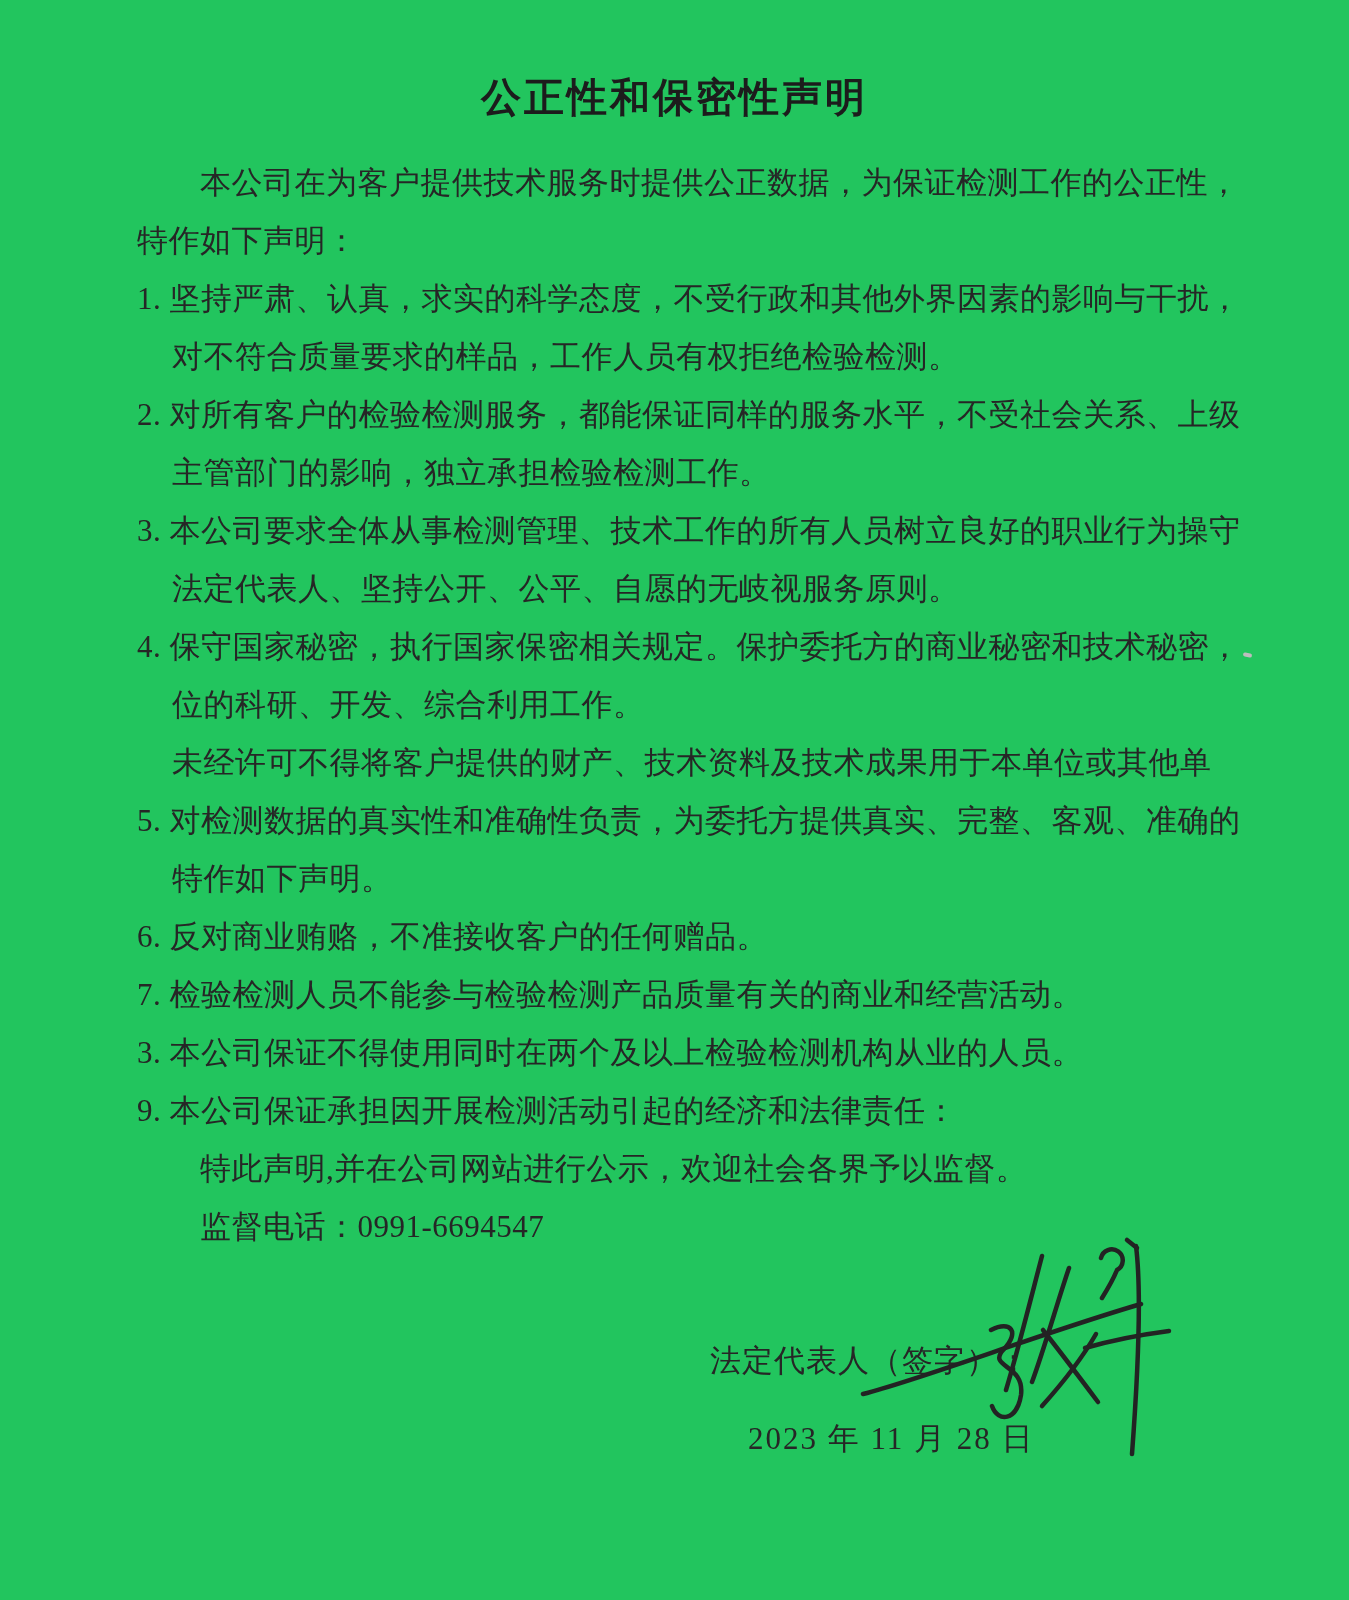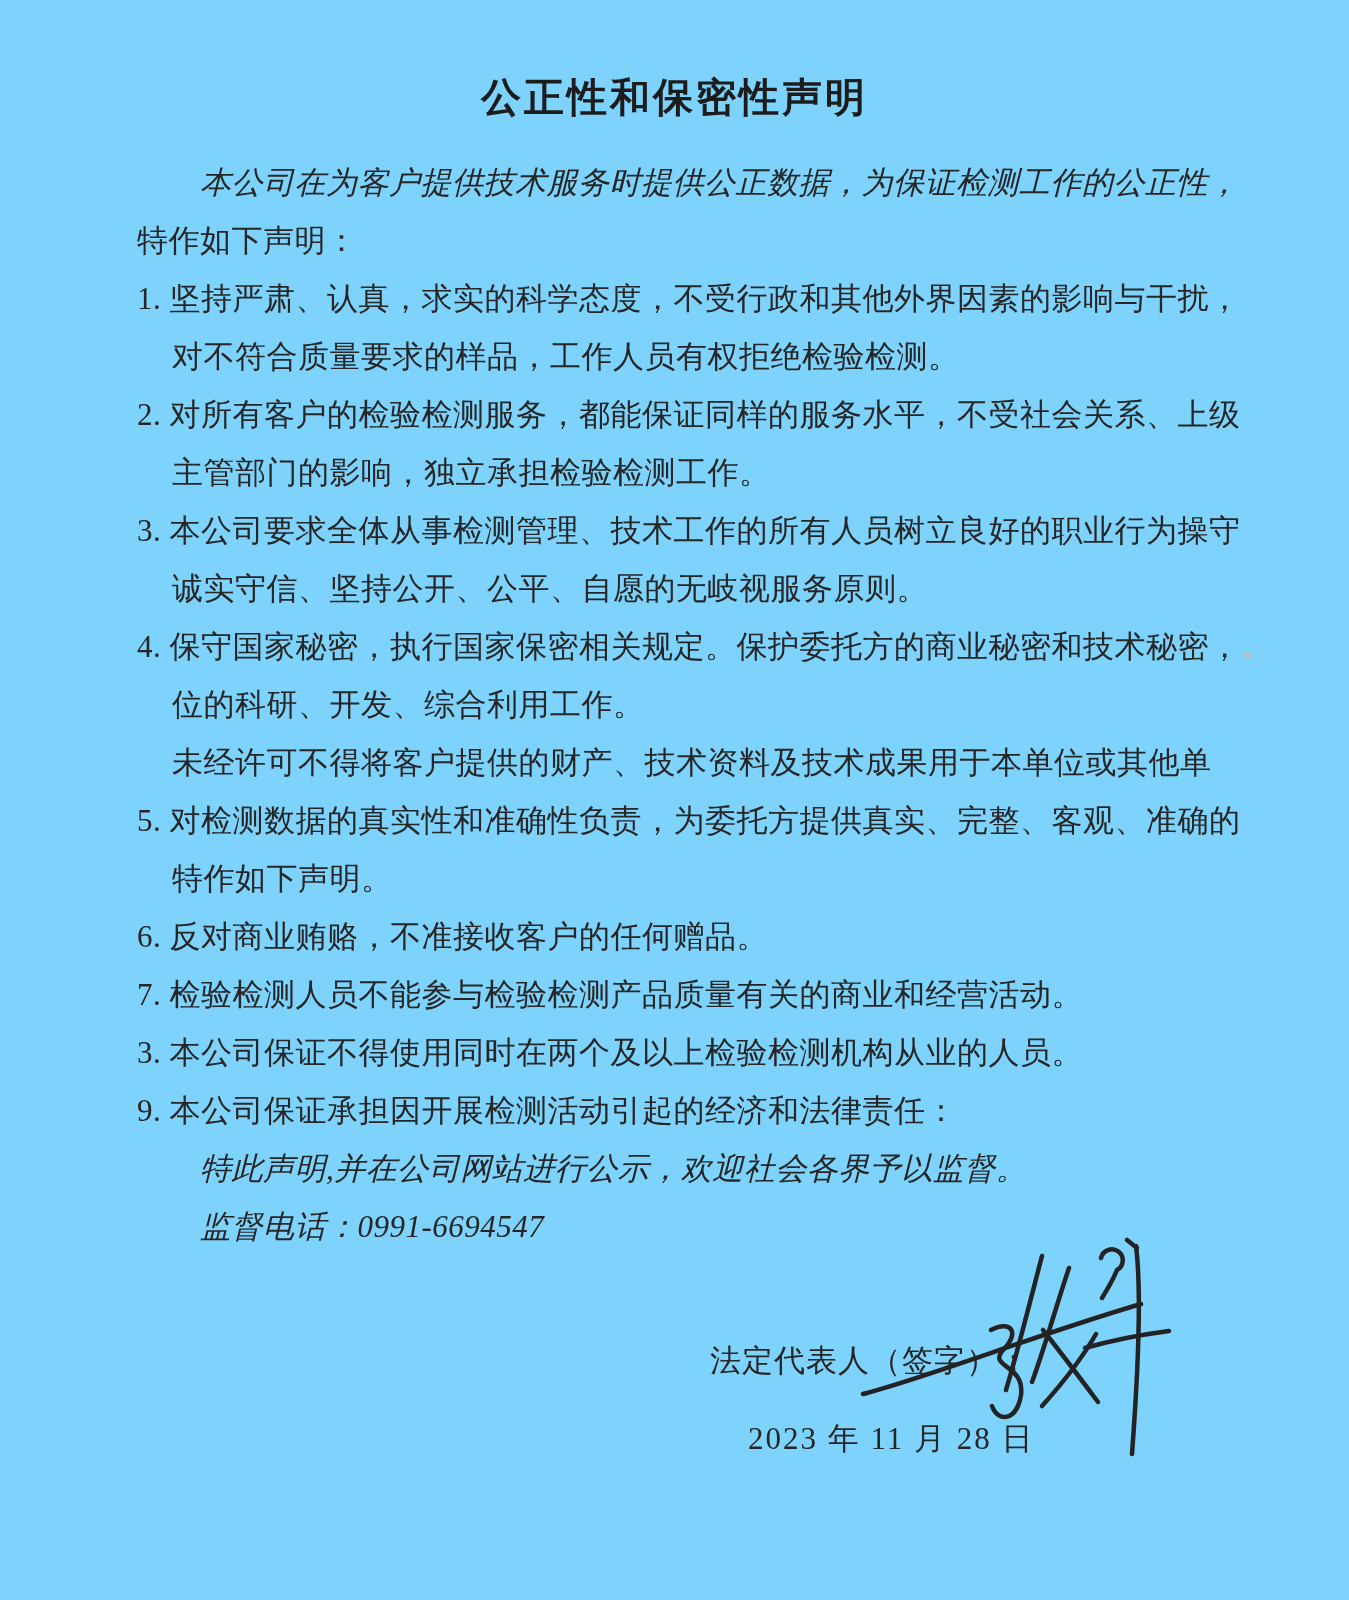--- a/index.html
+++ b/index.html
@@ -1,21 +1,21 @@
 <!DOCTYPE html>
 <html lang="zh"><head>
 <meta charset="utf-8">
 <style>
   html, body { margin: 0; padding: 0; background: #888; }
   .page {
     position: relative;
     width: 1349px;
     height: 1600px;
     margin: 0 auto;
-    background: #7dd3fc;
+    background: #22c55e;
     overflow: hidden;
     font-family: "Liberation Serif", "DejaVu Serif", serif;
     color: #262626;
   }
   .doc-title {
     padding-top: 76px;
     text-align: center;
     font-size: 40px;
     font-weight: 700;
     letter-spacing: 3px;
@@ -23,21 +23,21 @@
     line-height: 44px;
   }
   .doc-body {
     margin: 34px 40px 0 137px;
     font-size: 31px;
     line-height: 58px;
     white-space: nowrap;
     letter-spacing: 0.5px;
   }
   .ln { height: 58px; }
-  .ln.ind2 { padding-left: 63px; font-style: italic; }   
+  .ln.ind2 { padding-left: 63px; }   
   .ln.hang { padding-left: 35px; }   
   .sign-label {
     position: absolute;
     left: 710px;
     top: 1340px;
     font-size: 31px;
     letter-spacing: 1px;
     color: #262626;
   }
   .date-line {
@@ -74,21 +74,21 @@
   <div class="doc-title">公正性和保密性声明</div>
 
   <div class="doc-body">
     <div class="ln ind2">本公司在为客户提供技术服务时提供公正数据，为保证检测工作的公正性，</div>
     <div class="ln">特作如下声明：</div>
     <div class="ln">1. 坚持严肃、认真，求实的科学态度，不受行政和其他外界因素的影响与干扰，</div>
     <div class="ln hang">对不符合质量要求的样品，工作人员有权拒绝检验检测。</div>
     <div class="ln">2. 对所有客户的检验检测服务，都能保证同样的服务水平，不受社会关系、上级</div>
     <div class="ln hang">主管部门的影响，独立承担检验检测工作。</div>
     <div class="ln">3. 本公司要求全体从事检测管理、技术工作的所有人员树立良好的职业行为操守</div>
-    <div class="ln hang">诚实守信、坚持公开、公平、自愿的无岐视服务原则。</div>
+    <div class="ln hang">法定代表人、坚持公开、公平、自愿的无岐视服务原则。</div>
     <div class="ln">4. 保守国家秘密，执行国家保密相关规定。保护委托方的商业秘密和技术秘密，</div>
     <div class="ln hang">位的科研、开发、综合利用工作。</div>
     <div class="ln hang">未经许可不得将客户提供的财产、技术资料及技术成果用于本单位或其他单</div>
     <div class="ln">5. 对检测数据的真实性和准确性负责，为委托方提供真实、完整、客观、准确的</div>
     <div class="ln hang">特作如下声明。</div>
     <div class="ln">6. 反对商业贿赂，不准接收客户的任何赠品。</div>
     <div class="ln">7. 检验检测人员不能参与检验检测产品质量有关的商业和经营活动。</div>
     <div class="ln">3. 本公司保证不得使用同时在两个及以上检验检测机构从业的人员。</div>
     <div class="ln">9. 本公司保证承担因开展检测活动引起的经济和法律责任：</div>
     <div class="ln ind2">特此声明,并在公司网站进行公示，欢迎社会各界予以监督。</div>

